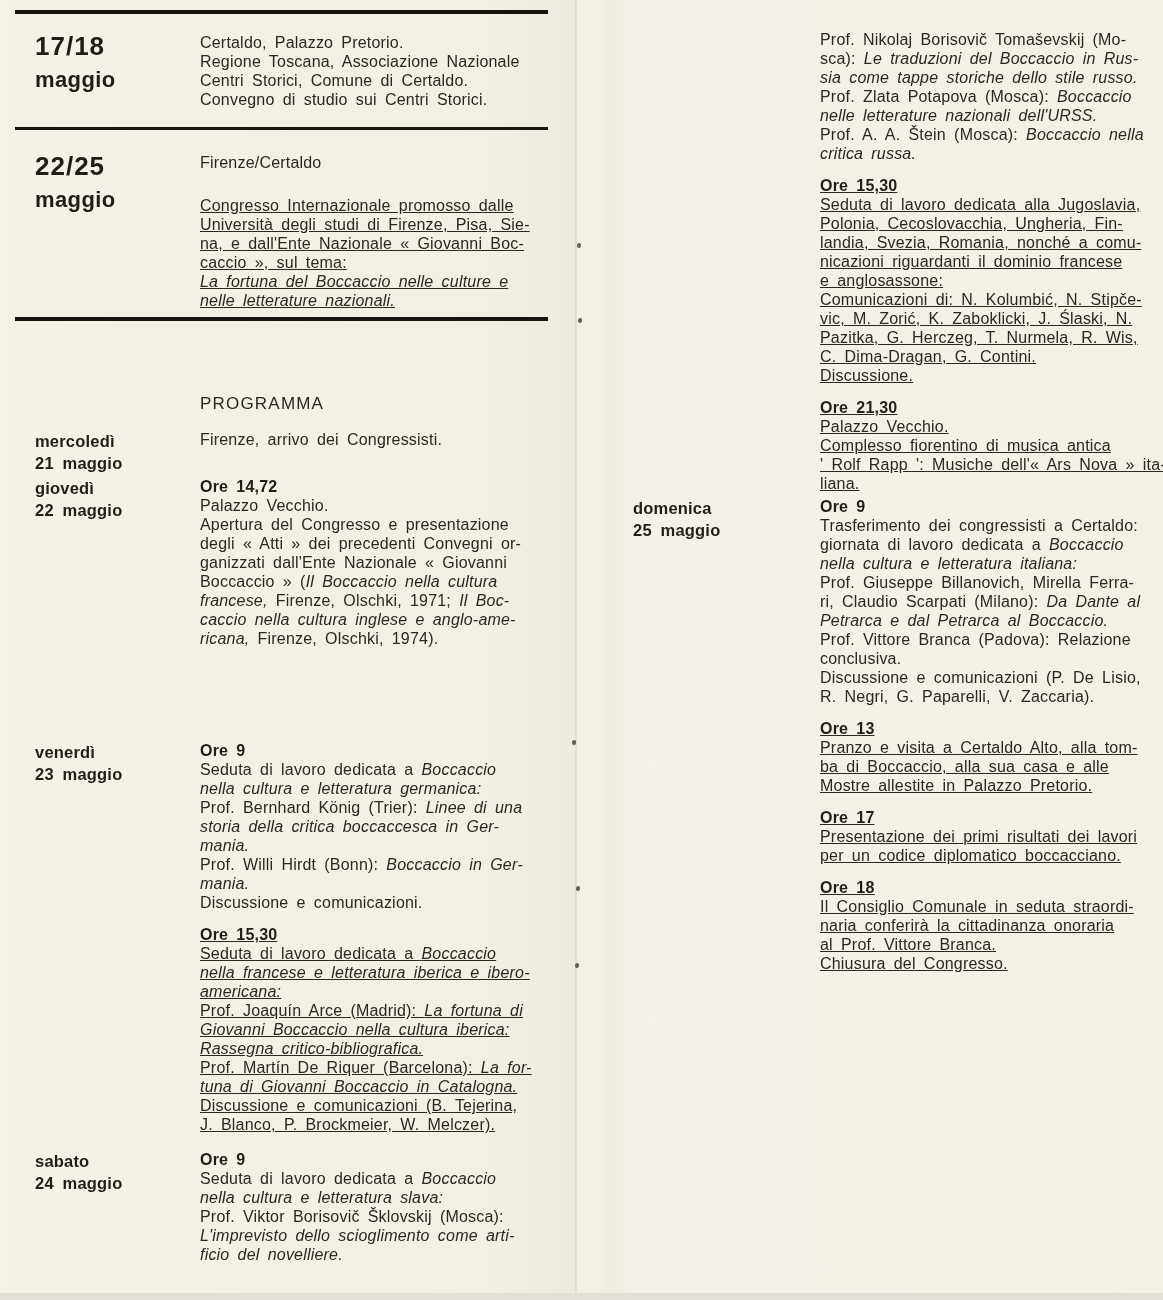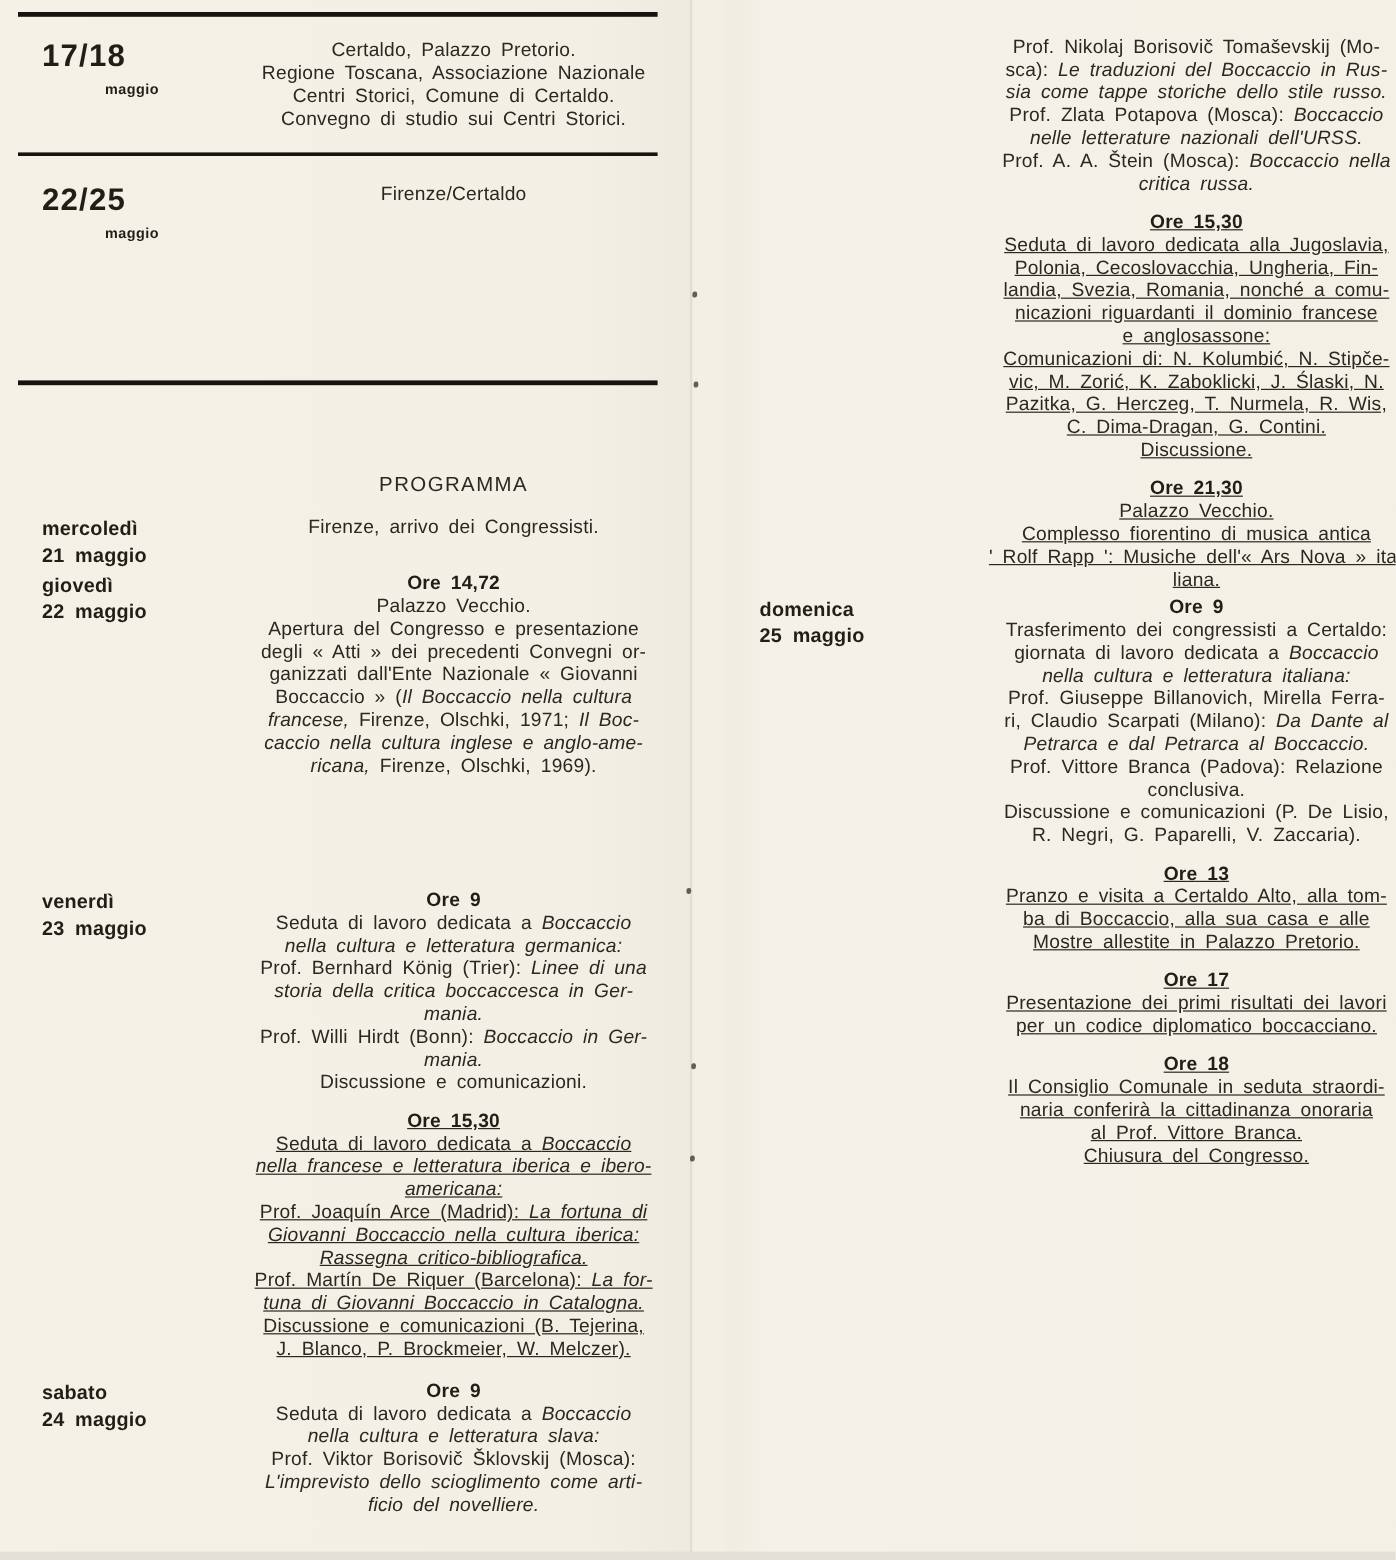--- a/index.html
+++ b/index.html
@@ -18,28 +18,28 @@
   .rule-1{top:10px;height:4px;}
   .rule-2{top:127px;height:3px;}
   .rule-3{top:317px;height:4px;}
   .row{position:absolute;left:0;width:100%;}
   .datecol{position:absolute;left:35px;top:0;width:150px;}
   .page-right .datecol{left:27px;width:170px;}
   .content{position:absolute;left:200px;top:0;width:356px;}
   .page-right .content{left:214px;width:354px;}
   .block{
     margin:0;font-size:16px;line-height:19px;white-space:pre-line;
-    word-spacing:3.5px;letter-spacing:0.2px;color:#2b2822;text-align:center;
+    word-spacing:3.5px;letter-spacing:0.2px;color:#2b2822;
   }
   .content > .block:not(:first-child){margin-top:13px;text-decoration:underline;}
   .content > .block.gap-24{margin-top:24px;}
   .seg-b{font-weight:bold;color:#211e18;}
   .seg-i{font-style:italic;}
   .date-big{font-size:26px;line-height:26px;font-weight:bold;letter-spacing:1px;color:#211e18;}
-  .date-sub{font-size:12px;font-weight:bold;margin-top:8px;letter-spacing:0.4px;color:#211e18;text-align:center;}
+  .date-sub{font-size:22px;font-weight:bold;margin-top:8px;letter-spacing:0.4px;color:#211e18;}
   .date-line{font-size:16.5px;font-weight:bold;line-height:22px;letter-spacing:0.2px;word-spacing:4px;color:#211e18;}
   .programma{font-size:17px;letter-spacing:1.2px;word-spacing:2px;}
   .speck{position:absolute;width:4px;height:5px;background:#4a453c;border-radius:50% 40% 55% 45%;opacity:.85;}
 </style>
 </head>
 <body>
 
 <section class="page page-left">
   <div class="rule rule-1"></div>
 
@@ -58,20 +58,26 @@
 
   <div class="rule rule-2"></div>
 
   <div class="row" style="top:153px">
     <div class="datecol">
       <div class="date-big">22/25</div>
       <div class="date-sub">maggio</div>
     </div>
     <div class="content">
       <p class="block"><span>Firenze/Certaldo</span></p>
+      <p class="block gap-24"><span>Congresso Internazionale promosso dalle
+Università degli studi di Firenze, Pisa, Sie-
+na, e dall'Ente Nazionale « Giovanni Boc-
+caccio », sul tema:
+</span><span class="seg-i">La fortuna del Boccaccio nelle culture e
+nelle letterature nazionali.</span></p>
     </div>
   </div>
 
   <div class="rule rule-3"></div>
 
   <div class="row" style="top:394px">
     <div class="content">
       <p class="block programma">PROGRAMMA</p>
     </div>
   </div>
@@ -93,21 +99,21 @@
     </div>
     <div class="content">
       <p class="block"><span class="seg-b">Ore 14,72</span><span>
 Palazzo Vecchio.
 Apertura del Congresso e presentazione
 degli « Atti » dei precedenti Convegni or-
 ganizzati dall'Ente Nazionale « Giovanni
 Boccaccio » (</span><span class="seg-i">Il Boccaccio nella cultura
 francese,</span><span> Firenze, Olschki, 1971; </span><span class="seg-i">Il Boc-
 caccio nella cultura inglese e anglo-ame-
-ricana,</span><span> Firenze, Olschki, 1969).</span></p>
+ricana,</span><span> Firenze, Olschki, 1974).</span></p>
     </div>
   </div>
 
   <div class="row" style="top:741px">
     <div class="datecol">
       <div class="date-line">venerdì</div>
       <div class="date-line">23 maggio</div>
     </div>
     <div class="content">
       <p class="block"><span class="seg-b">Ore 9</span><span>

